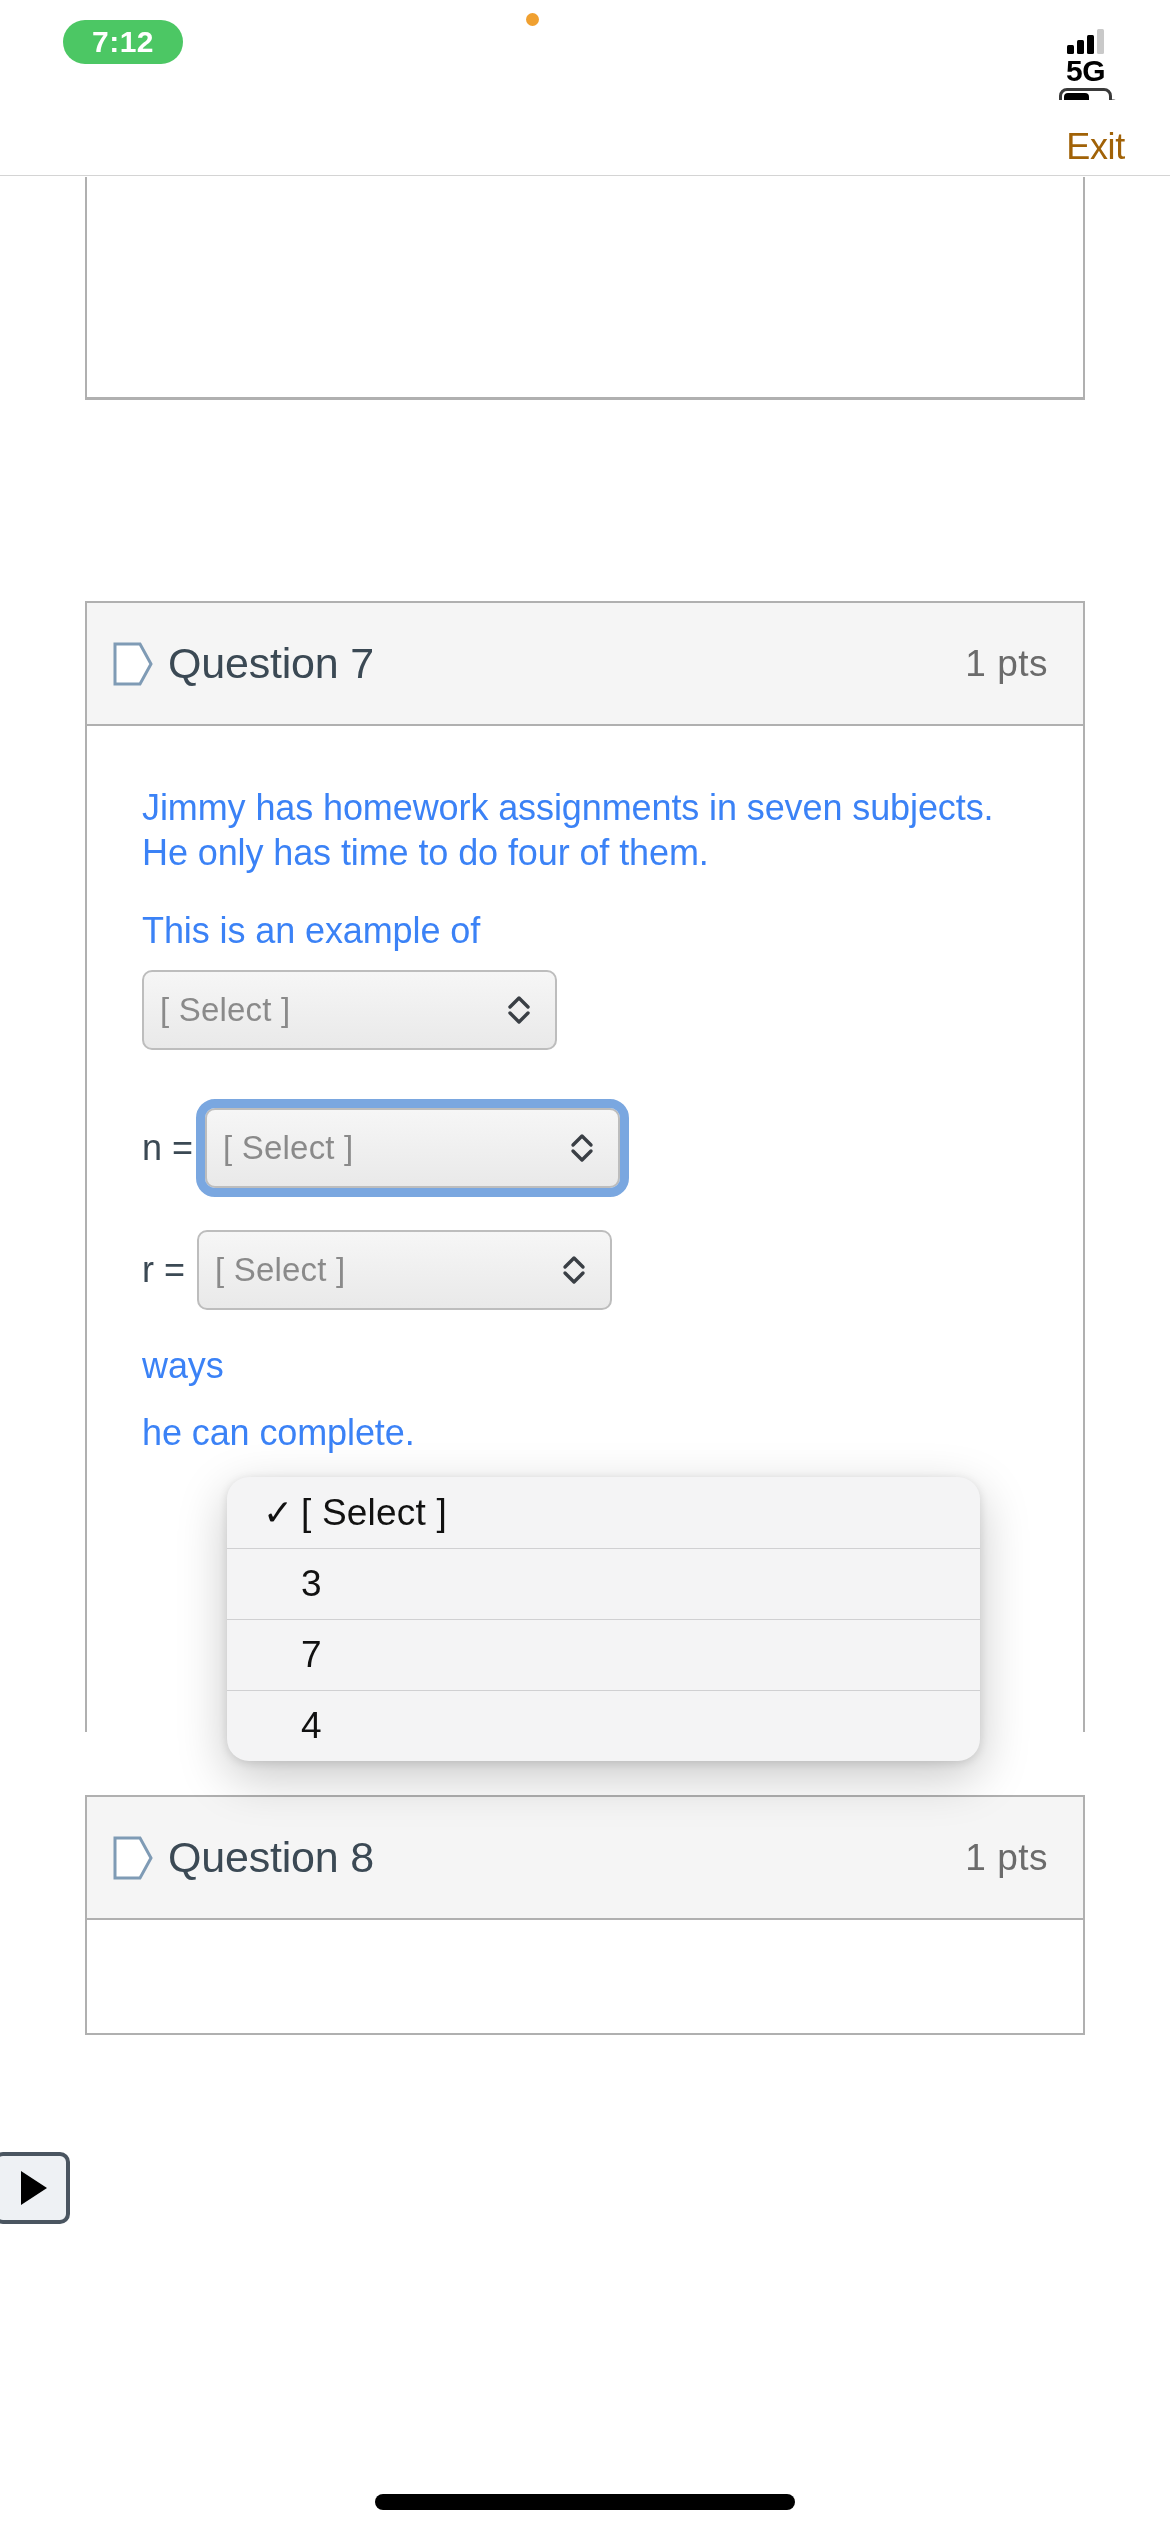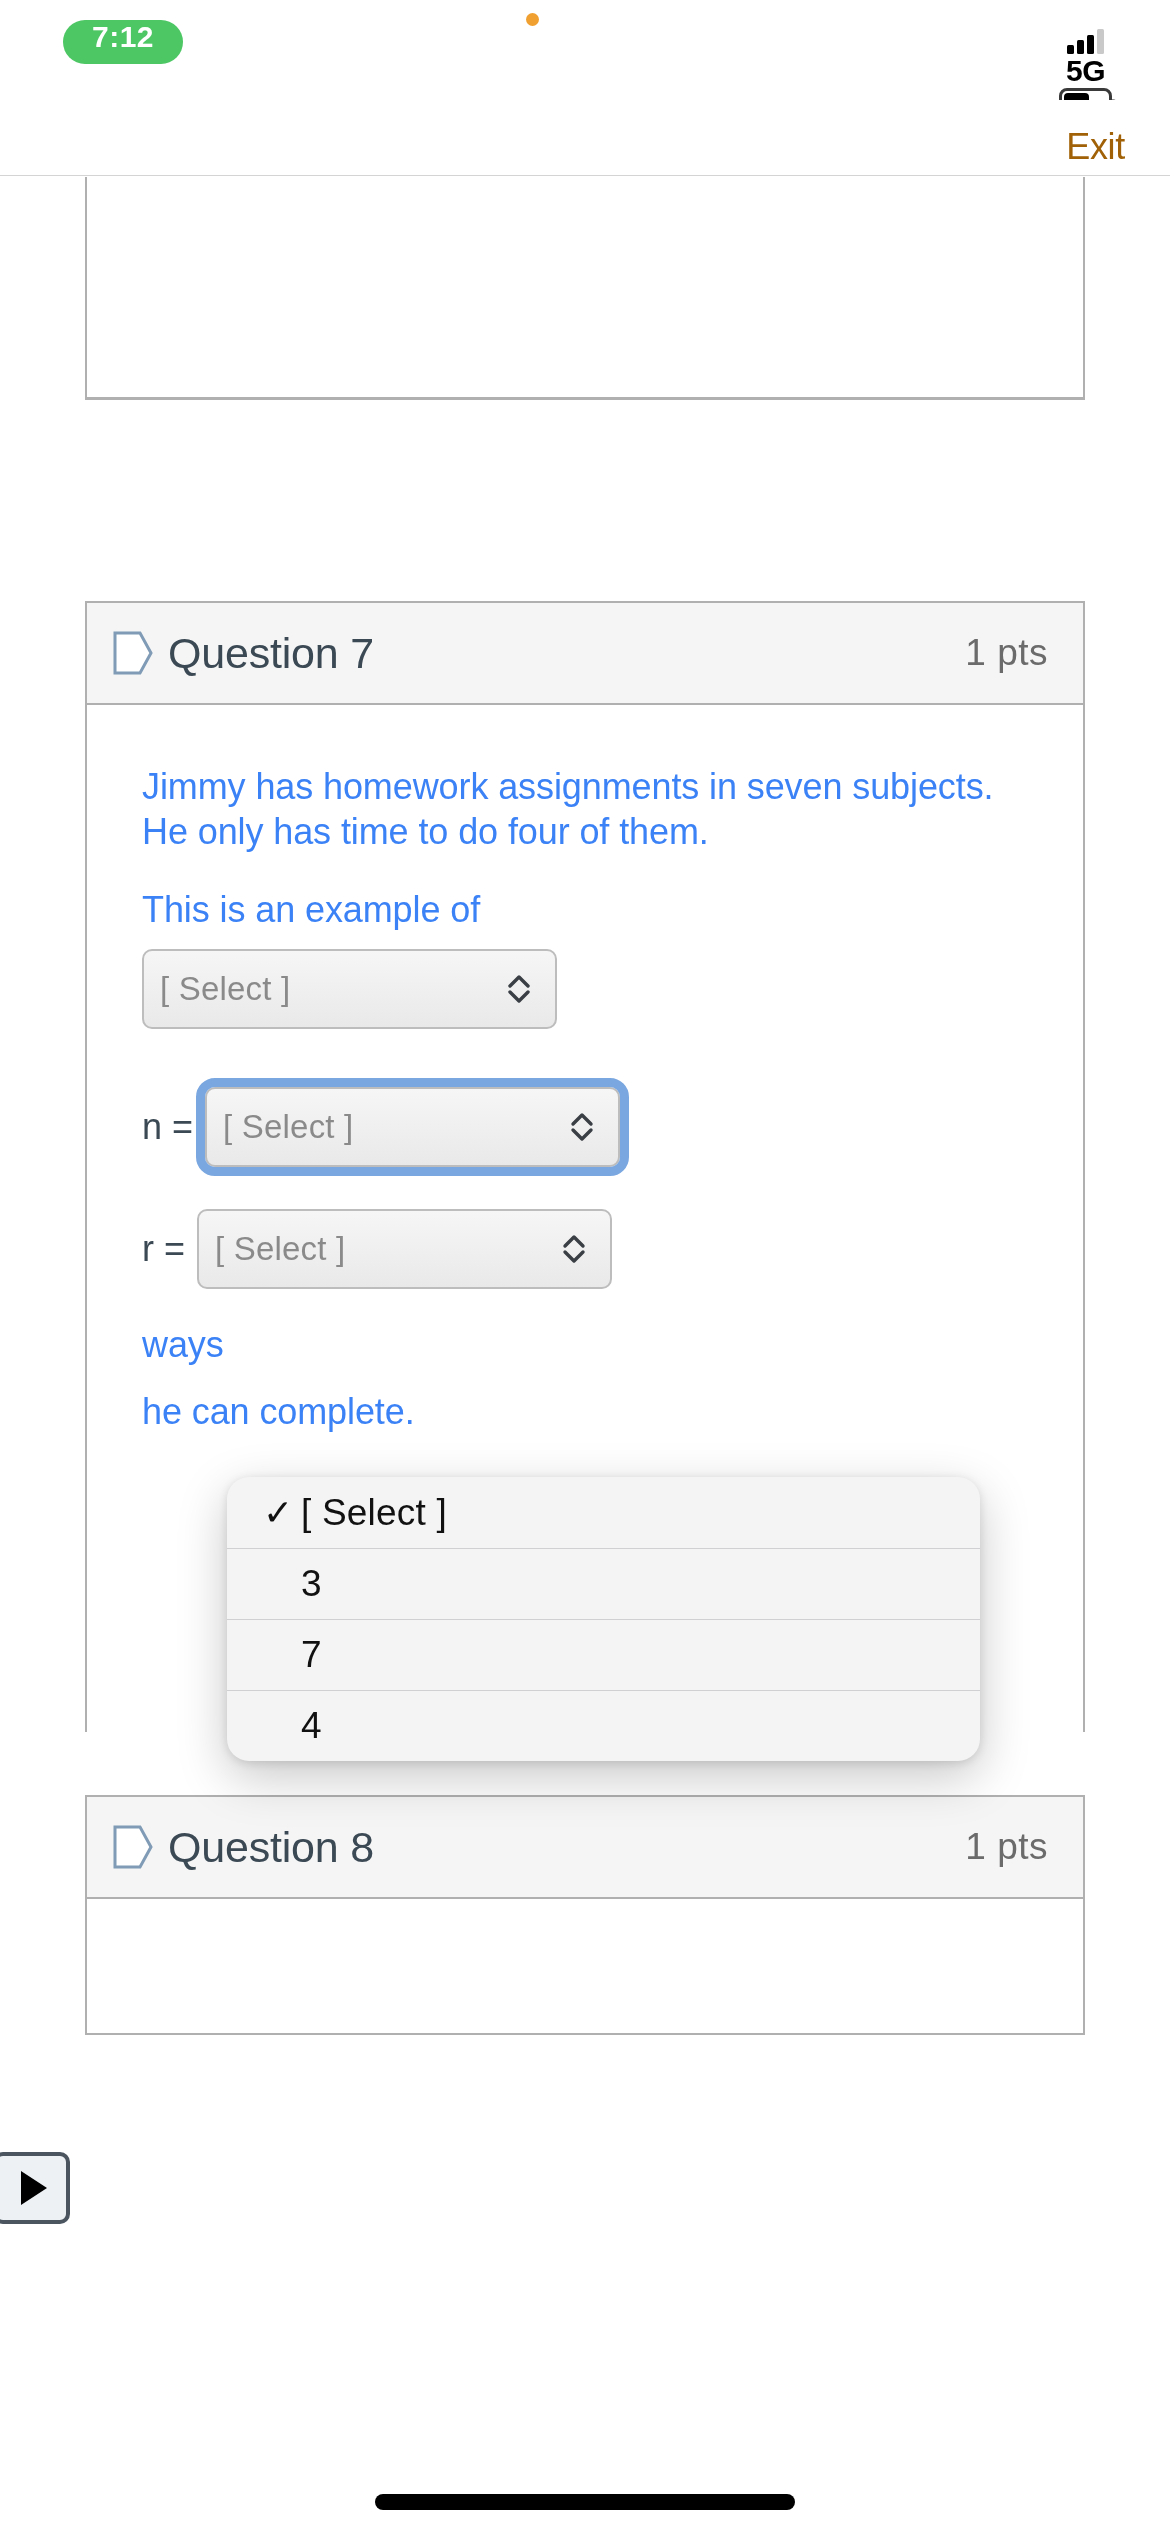--- a/index.html
+++ b/index.html
@@ -29,21 +29,21 @@
     left: 63px;
     top: 20px;
     width: 120px;
     height: 44px;
     background: #4cc764;
     border-radius: 22px;
     color: #ffffff;
     font-size: 30px;
     font-weight: 600;
     display: flex;
-    align-items: flex-start;
+    align-items: center;
     justify-content: center;
     letter-spacing: 0.5px;
   }
   .status-right {
     position: absolute;
     right: 58px;
     top: 28px;
     display: flex;
     align-items: center;
     gap: 0;
@@ -154,21 +154,21 @@
   }
   .q-card.partial-top {
     top: -80px;
     height: 303px;
     border-bottom-width: 3px;
   }
   .q-card.q7 { top: 424px; height: 1131px; }
   .q-card.q8 { top: 1618px; height: 240px; }
 
   .q-header {
-    height: 102px;
+    height: 123px;
     background: #f5f5f5;
     border-bottom: 2px solid #b0b0b0;
     display: flex;
     align-items: center;
     padding: 0 35px 0 25px;
     position: relative;
   }
   .flag-icon {
     width: 42px;
     height: 46px;

